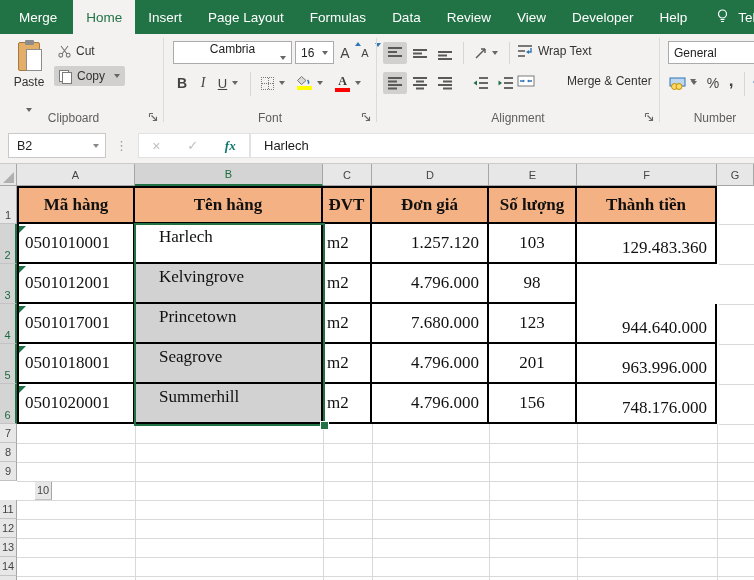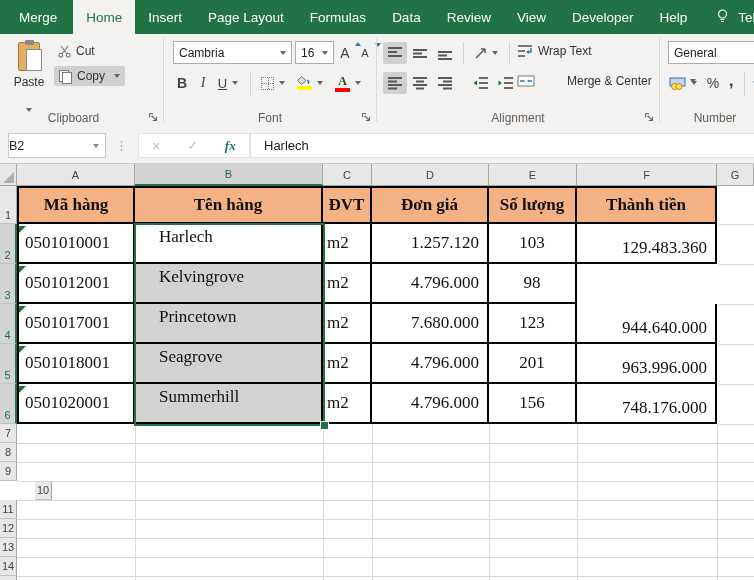--- a/index.html
+++ b/index.html
@@ -50,21 +50,21 @@
   .borders-ic:before{content:"";position:absolute;left:50%;top:0;bottom:0;border-left:1px dotted #7a7a7a;}
   .borders-ic:after{content:"";position:absolute;top:50%;left:0;right:0;border-top:1px dotted #7a7a7a;}
   .colorbar{display:block;width:15px;height:4px;margin-top:1px;}
   .stack{display:flex;flex-direction:column;align-items:center;justify-content:center;line-height:1;}
   .fontA{font-family:"Liberation Serif",serif;font-weight:bold;font-size:12px;color:#3a3a3a;line-height:1;}
 
   .minisep{position:absolute;width:1px;background:#D8D6D4;top:38px;height:24px;}
 
   
   .fbar{position:absolute;left:0;top:128px;width:100%;height:36px;background:#F3F2F1;border-bottom:1px solid #CBCBCB;box-sizing:border-box;}
-  .namebox{position:absolute;left:8px;top:5px;width:98px;height:25px;background:#fff;border:1px solid #C9C9C9;box-sizing:border-box;display:flex;align-items:center;font-size:12.5px;color:#222;}
+  .namebox{position:absolute;left:8px;top:5px;width:98px;height:25px;background:#fff;border:1px solid #C9C9C9;box-sizing:border-box;display:flex;align-items:center;font-size:12.5px;color:#222;padding-left:8px;}
   .namebox .dd{margin-left:auto;margin-right:6px;border-top-color:#888;}
   .fdots{position:absolute;left:115px;top:4px;height:26px;display:flex;align-items:center;color:#A0A0A0;font-size:13px;}
   .fbtns{position:absolute;left:138px;top:5px;width:112px;height:25px;background:#fff;border:1px solid #E2E2E2;box-sizing:border-box;display:flex;align-items:center;justify-content:space-around;}
   .fbtn-x{color:#BEBEBE;font-size:14px;}
   .fbtn-ok{color:#BEBEBE;font-size:13px;}
   .fbtn-fx{color:#0f766e;font-family:"Liberation Serif",serif;font-style:italic;font-weight:bold;font-size:13px;}
   .finput{position:absolute;left:250px;top:5px;right:0;height:25px;background:#fff;border:1px solid #E2E2E2;border-right:none;box-sizing:border-box;display:flex;align-items:center;padding-left:13px;font-size:13px;color:#1a1a1a;}
 
   
   .sheet{position:absolute;left:0;top:164px;width:754px;height:416px;background:#fff;overflow:hidden;}
@@ -171,21 +171,21 @@
       <div class="grp-label" style="right:16px;">Clipboard</div>
       <div class="launcher">
         <svg width="10" height="10" viewBox="0 0 10 10">
             <path d="M1.5 1.5 H5 M1.5 1.5 V5 M3.5 3.5 L8 8 M8.5 4.8 V8.5 H4.8" stroke="#666" stroke-width="1.1" fill="none"></path>
           </svg>
       </div>
     </div>
     <div class="gsep" style="left:163px;"></div>
 
     <div class="grp" style="left:164px;width:212px;">
-      <div class="combo" style="left:9px;top:7px;width:119px;">
+      <div class="combo" style="left:9px;top:7px;width:119px;flex-direction:column;">
         <span>Cambria</span>
         <span class="dd"></span>
       </div>
       <div class="combo" style="left:131px;top:7px;width:39px;">
         <span>16</span>
         <span class="dd"></span>
       </div>
       <div class="icobtn" style="left:172px;top:8px;width:18px;">
         <span class="grow">A</span>
           <span class="tri-up"></span>

